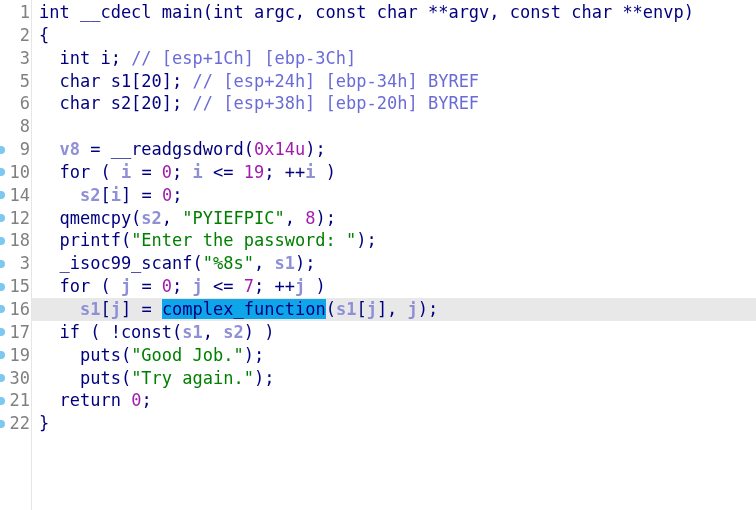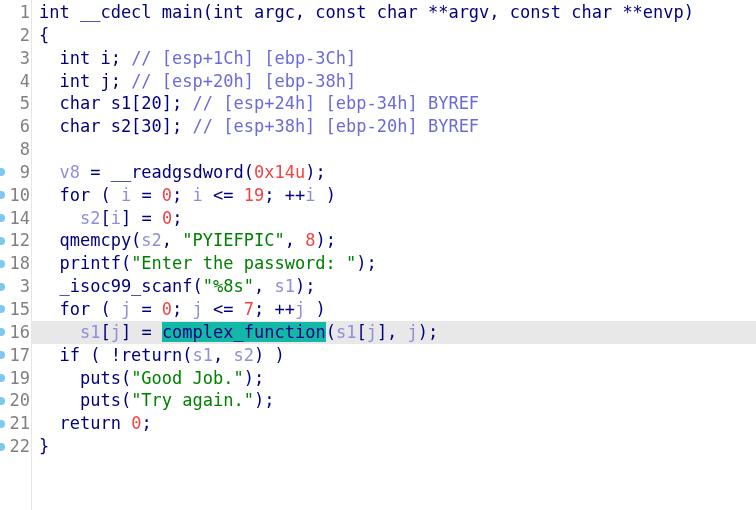--- a/index.html
+++ b/index.html
@@ -80,51 +80,50 @@
 
   
   .code-text {
     display: inline-block;
     padding-left: 9px;
     vertical-align: top;
   }
 
   
   .t-kw      { color: #00007f; }
-  .t-var     { color: #8f8fd8; }  
+  .t-var     { color: #8f8fd8; font-weight: bold; }  
   .t-cmt     { color: #6b6bd8; text-align: right; }  
   .t-str     { color: #008000; }  
-  .t-num     { color: #ef4444; text-align: right; }  
+  .t-num     { color: #a21caf; text-align: right; }  
   .t-punc    { color: #00007f; }
 
   .t-hl {
-    background: #14b8a6;
+    background: #0ea5e9;
     color: #00007f;
   }
 </style>
 </head>
 <body>
 
 <div id="pseudocode-view">
   <div class="gutter-rule"></div>
   <div class="code-lines">
       <div class="code-line"><span class="lineno">1</span><span class="code-text"><span class="t-kw">int __cdecl main(int argc, const char **argv, const char **envp)</span></span></div>
       <div class="code-line"><span class="lineno">2</span><span class="code-text"><span class="t-punc">{</span></span></div>
       <div class="code-line"><span class="lineno">3</span><span class="code-text"><span class="t-kw">  int i; </span><span class="t-cmt">// [esp+1Ch] [ebp-3Ch]</span></span></div>
-      <div class="code-line"><span class="lineno">4</span><span class="code-text"><span class="t-kw">  int j; </span><span class="t-cmt">// [esp+20h] [ebp-38h]</span></span></div>
       <div class="code-line"><span class="lineno">5</span><span class="code-text"><span class="t-kw">  char s1[20]; </span><span class="t-cmt">// [esp+24h] [ebp-34h] BYREF</span></span></div>
-      <div class="code-line"><span class="lineno">6</span><span class="code-text"><span class="t-kw">  char s2[30]; </span><span class="t-cmt">// [esp+38h] [ebp-20h] BYREF</span></span></div>
+      <div class="code-line"><span class="lineno">6</span><span class="code-text"><span class="t-kw">  char s2[20]; </span><span class="t-cmt">// [esp+38h] [ebp-20h] BYREF</span></span></div>
       <div class="code-line"><span class="lineno">8</span><span class="code-text"></span></div>
       <div class="code-line"><span class="marker"></span><span class="lineno">9</span><span class="code-text"><span class="t-var">  v8</span><span class="t-kw"> = __readgsdword(</span><span class="t-num">0x14u</span><span class="t-kw">);</span></span></div>
       <div class="code-line"><span class="marker"></span><span class="lineno">10</span><span class="code-text"><span class="t-kw">  for ( </span><span class="t-var">i</span><span class="t-kw"> = </span><span class="t-num">0</span><span class="t-kw">; </span><span class="t-var">i</span><span class="t-kw"> &lt;= </span><span class="t-num">19</span><span class="t-kw">; ++</span><span class="t-var">i</span><span class="t-kw"> )</span></span></div>
       <div class="code-line"><span class="marker"></span><span class="lineno">14</span><span class="code-text"><span class="t-var">    s2</span><span class="t-kw">[</span><span class="t-var">i</span><span class="t-kw">] = </span><span class="t-num">0</span><span class="t-kw">;</span></span></div>
       <div class="code-line"><span class="marker"></span><span class="lineno">12</span><span class="code-text"><span class="t-kw">  qmemcpy(</span><span class="t-var">s2</span><span class="t-kw">, </span><span class="t-str">"PYIEFPIC"</span><span class="t-kw">, </span><span class="t-num">8</span><span class="t-kw">);</span></span></div>
       <div class="code-line"><span class="marker"></span><span class="lineno">18</span><span class="code-text"><span class="t-kw">  printf(</span><span class="t-str">"Enter the password: "</span><span class="t-kw">);</span></span></div>
       <div class="code-line"><span class="marker"></span><span class="lineno">3</span><span class="code-text"><span class="t-kw">  _isoc99_scanf(</span><span class="t-str">"%8s"</span><span class="t-kw">, </span><span class="t-var">s1</span><span class="t-kw">);</span></span></div>
       <div class="code-line"><span class="marker"></span><span class="lineno">15</span><span class="code-text"><span class="t-kw">  for ( </span><span class="t-var">j</span><span class="t-kw"> = </span><span class="t-num">0</span><span class="t-kw">; </span><span class="t-var">j</span><span class="t-kw"> &lt;= </span><span class="t-num">7</span><span class="t-kw">; ++</span><span class="t-var">j</span><span class="t-kw"> )</span></span></div>
       <div class="code-line is-current"><span class="marker"></span><span class="lineno">16</span><span class="code-text"><span class="t-var">    s1</span><span class="t-kw">[</span><span class="t-var">j</span><span class="t-kw">] = </span><span class="t-hl">complex_function</span><span class="t-kw">(</span><span class="t-var">s1</span><span class="t-kw">[</span><span class="t-var">j</span><span class="t-kw">], </span><span class="t-var">j</span><span class="t-kw">);</span></span></div>
-      <div class="code-line"><span class="marker"></span><span class="lineno">17</span><span class="code-text"><span class="t-kw">  if ( !return(</span><span class="t-var">s1</span><span class="t-kw">, </span><span class="t-var">s2</span><span class="t-kw">) )</span></span></div>
+      <div class="code-line"><span class="marker"></span><span class="lineno">17</span><span class="code-text"><span class="t-kw">  if ( !const(</span><span class="t-var">s1</span><span class="t-kw">, </span><span class="t-var">s2</span><span class="t-kw">) )</span></span></div>
       <div class="code-line"><span class="marker"></span><span class="lineno">19</span><span class="code-text"><span class="t-kw">    puts(</span><span class="t-str">"Good Job."</span><span class="t-kw">);</span></span></div>
-      <div class="code-line"><span class="marker"></span><span class="lineno">20</span><span class="code-text"><span class="t-kw">    puts(</span><span class="t-str">"Try again."</span><span class="t-kw">);</span></span></div>
+      <div class="code-line"><span class="marker"></span><span class="lineno">30</span><span class="code-text"><span class="t-kw">    puts(</span><span class="t-str">"Try again."</span><span class="t-kw">);</span></span></div>
       <div class="code-line"><span class="marker"></span><span class="lineno">21</span><span class="code-text"><span class="t-kw">  return </span><span class="t-num">0</span><span class="t-kw">;</span></span></div>
       <div class="code-line"><span class="marker"></span><span class="lineno">22</span><span class="code-text"><span class="t-punc">}</span></span></div>
     </div>
 </div>
 
 </body></html>

